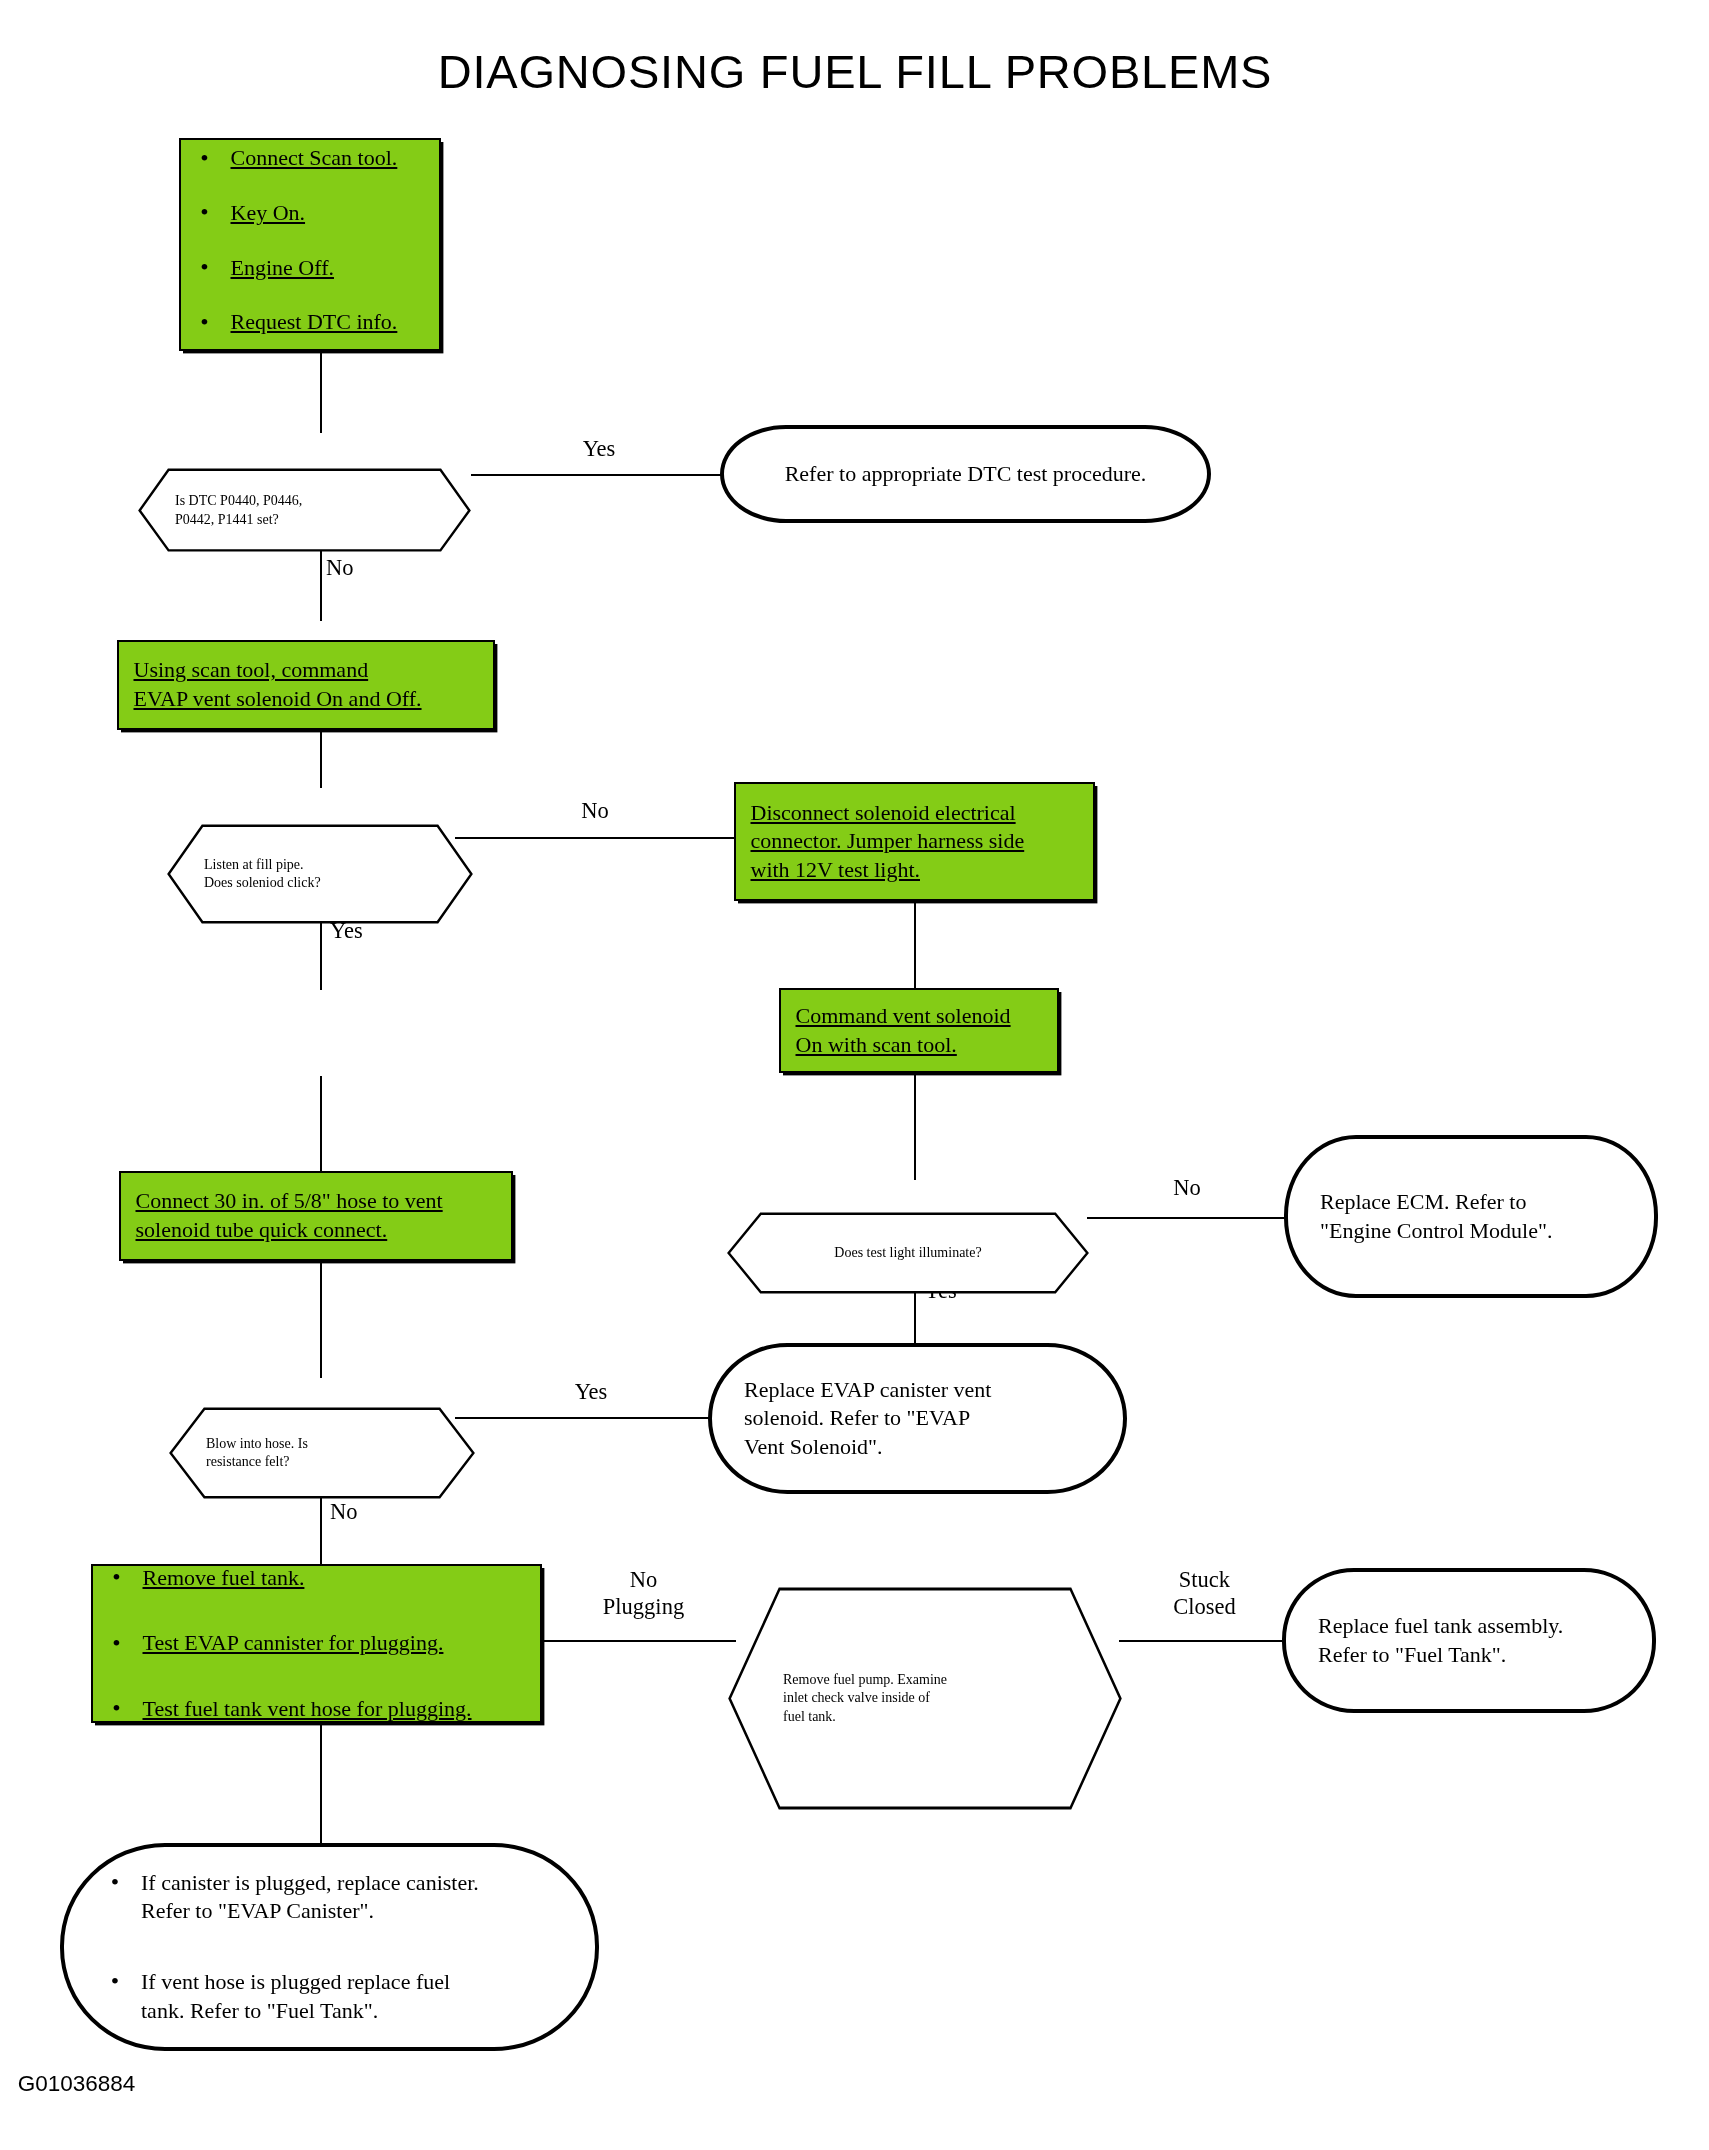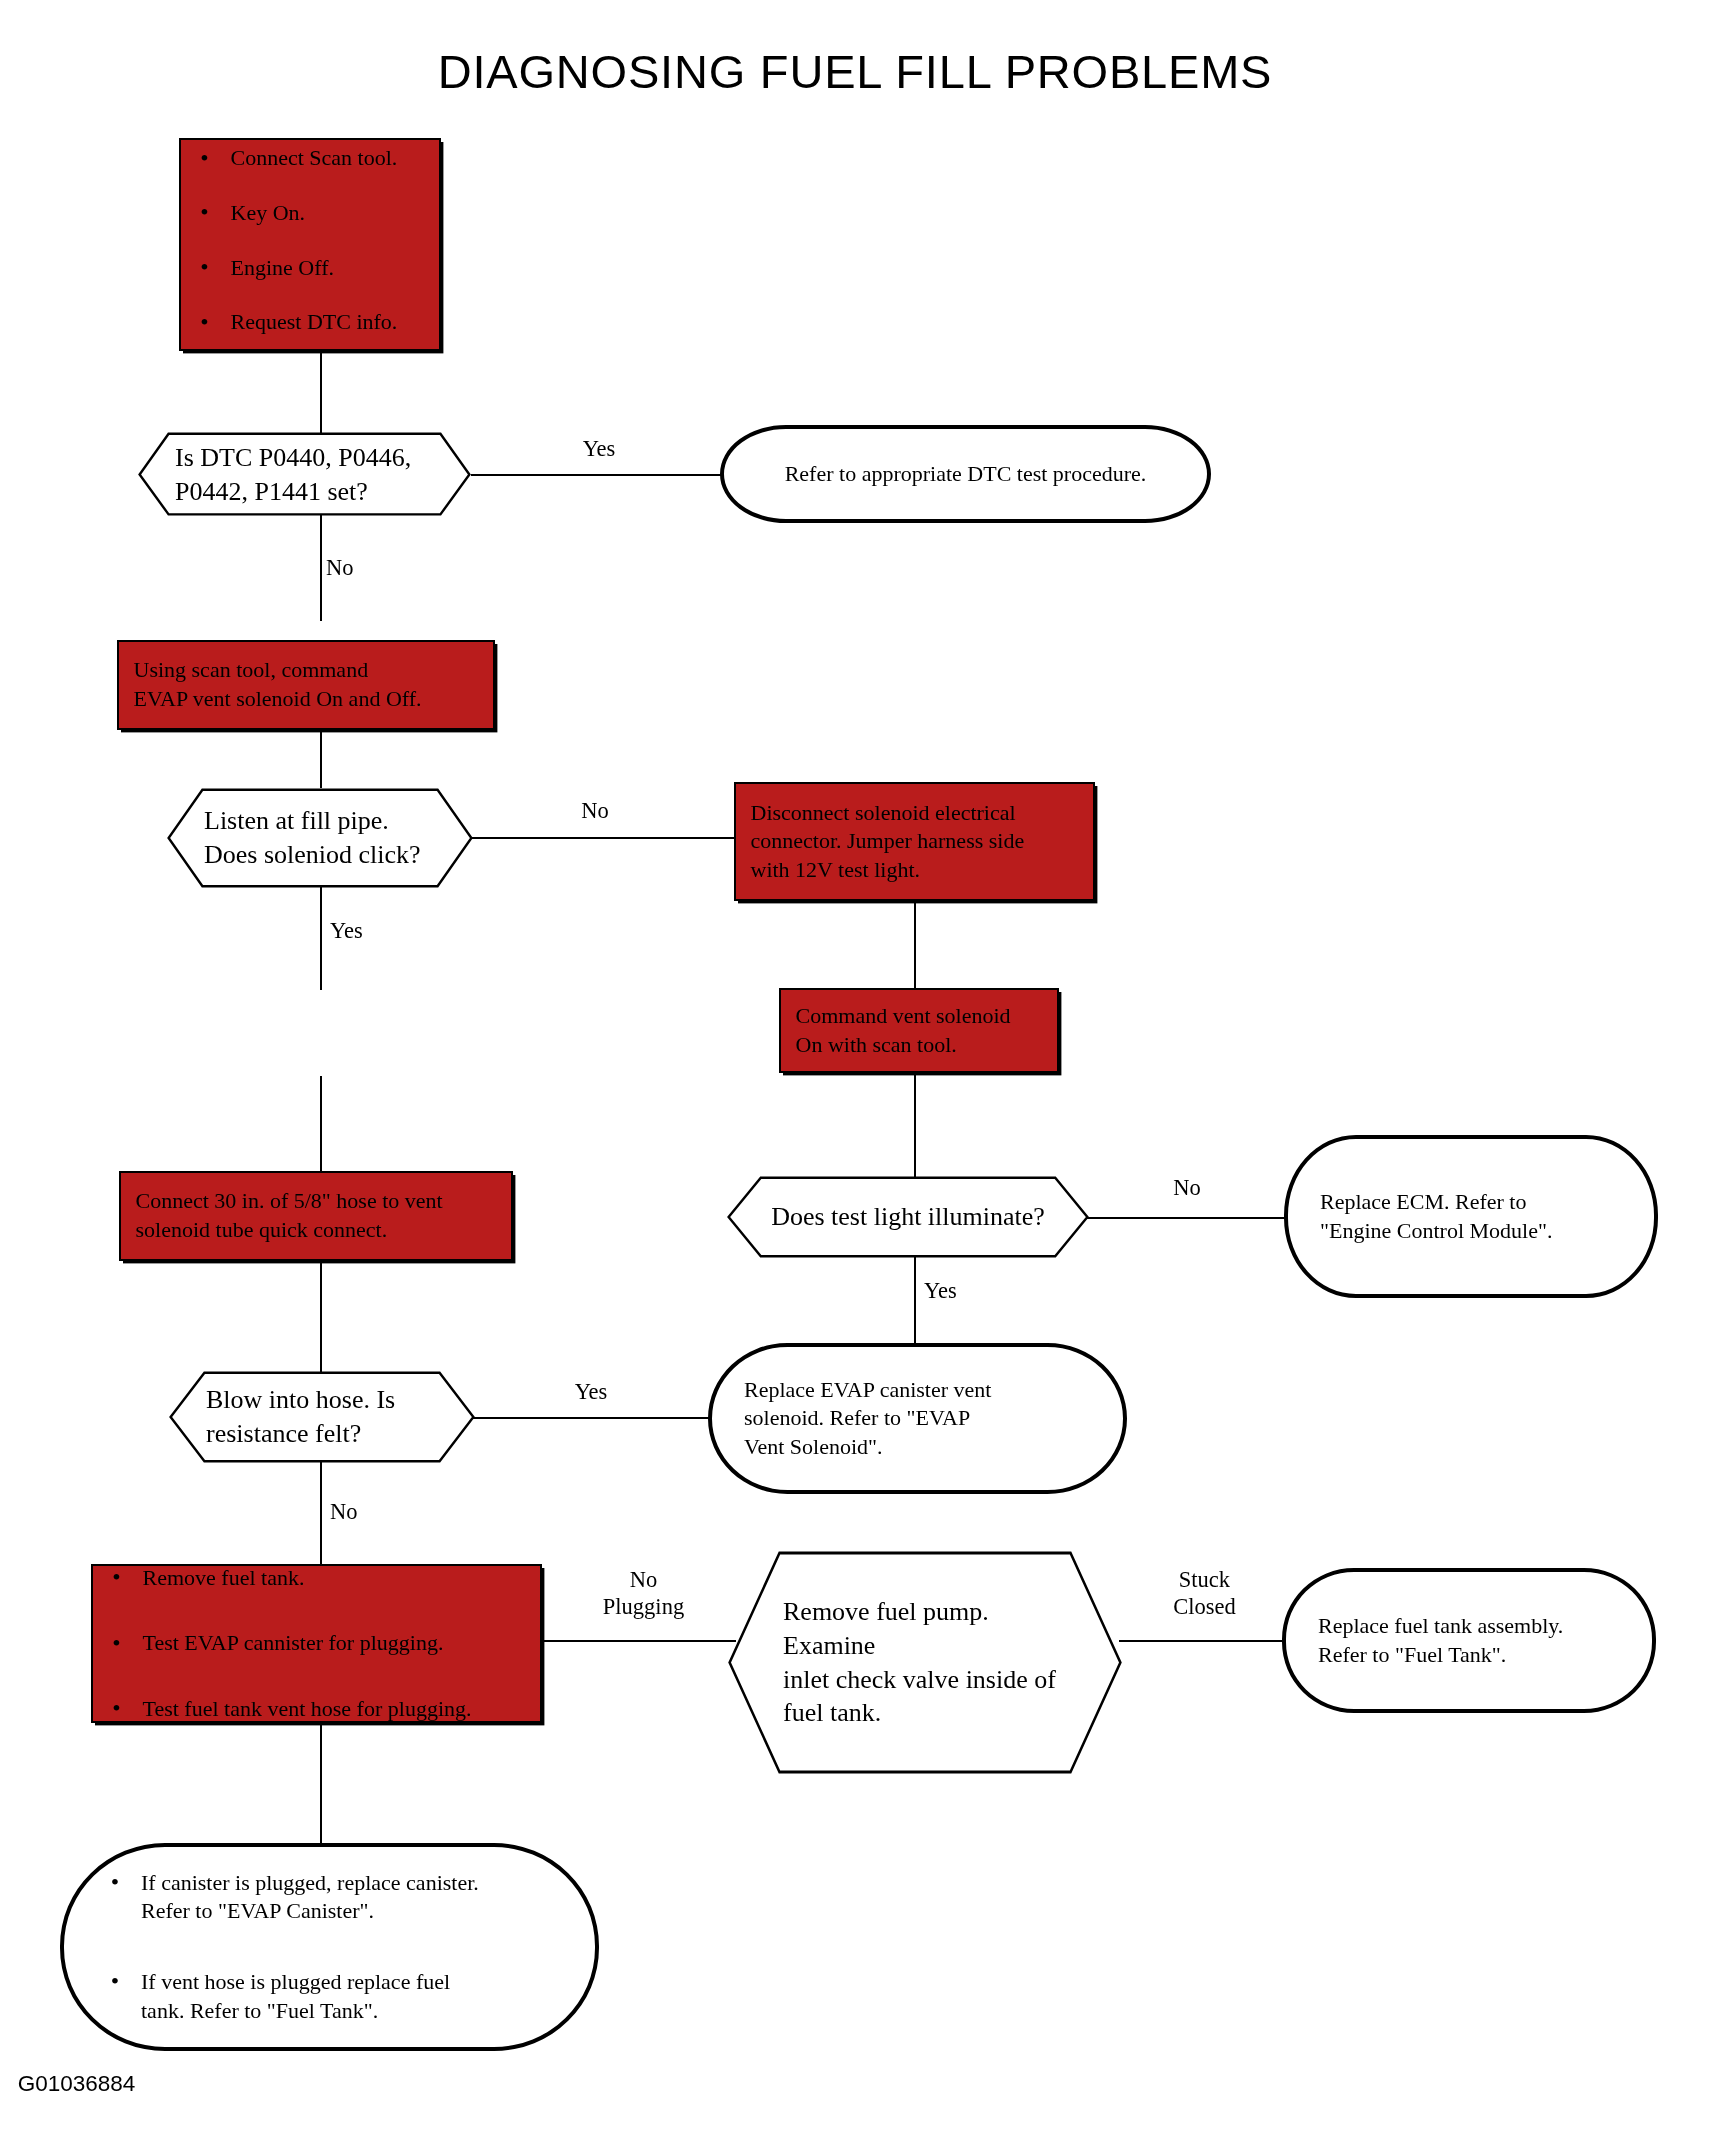--- a/index.html
+++ b/index.html
@@ -37,39 +37,41 @@
     display: flex;
     flex-direction: column;
     justify-content: center;
     line-height: 1.30;
   }
 
   
   .proc {
     border: 2.4px solid #000;
     box-shadow: 3.2px 3.2px 0 -0.8px #000;
-    background: #b91c1c;
+    background: #84cc16;
     padding: 8px 14.5px;
     font-size: 22px;
+    text-decoration: underline;
   }
 
   
   .term {
     border: 4.8px solid #000;
     border-radius: 97px / 72px;
     background: #fff;
     padding: 9.7px 32px;
     font-size: 22px;
   }
 
   
   .hex {
     background: transparent;
     padding: 0;
-    font-size: 26px;
+    font-size: 14px;
+    margin-top: 36px;
   }
   .hex .hex-svg {
     position: absolute;
     left: 0; top: 0;
     width: 100%; height: 100%;
     overflow: visible;
   }
   .hex .hex-label {
     position: relative;
     z-index: 2;

